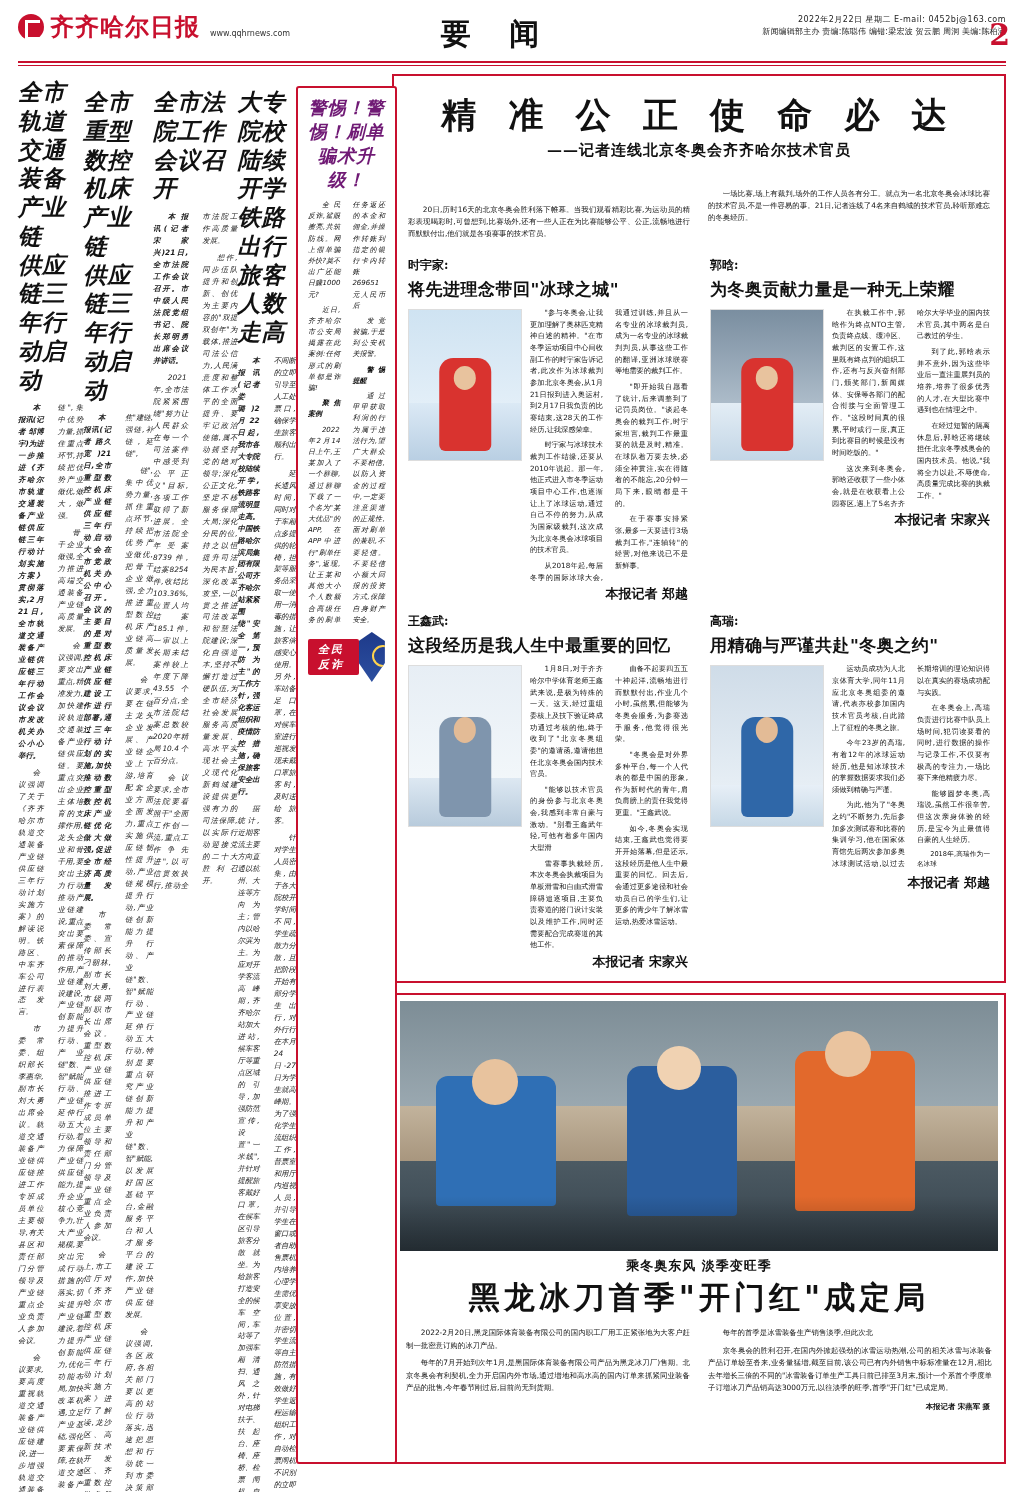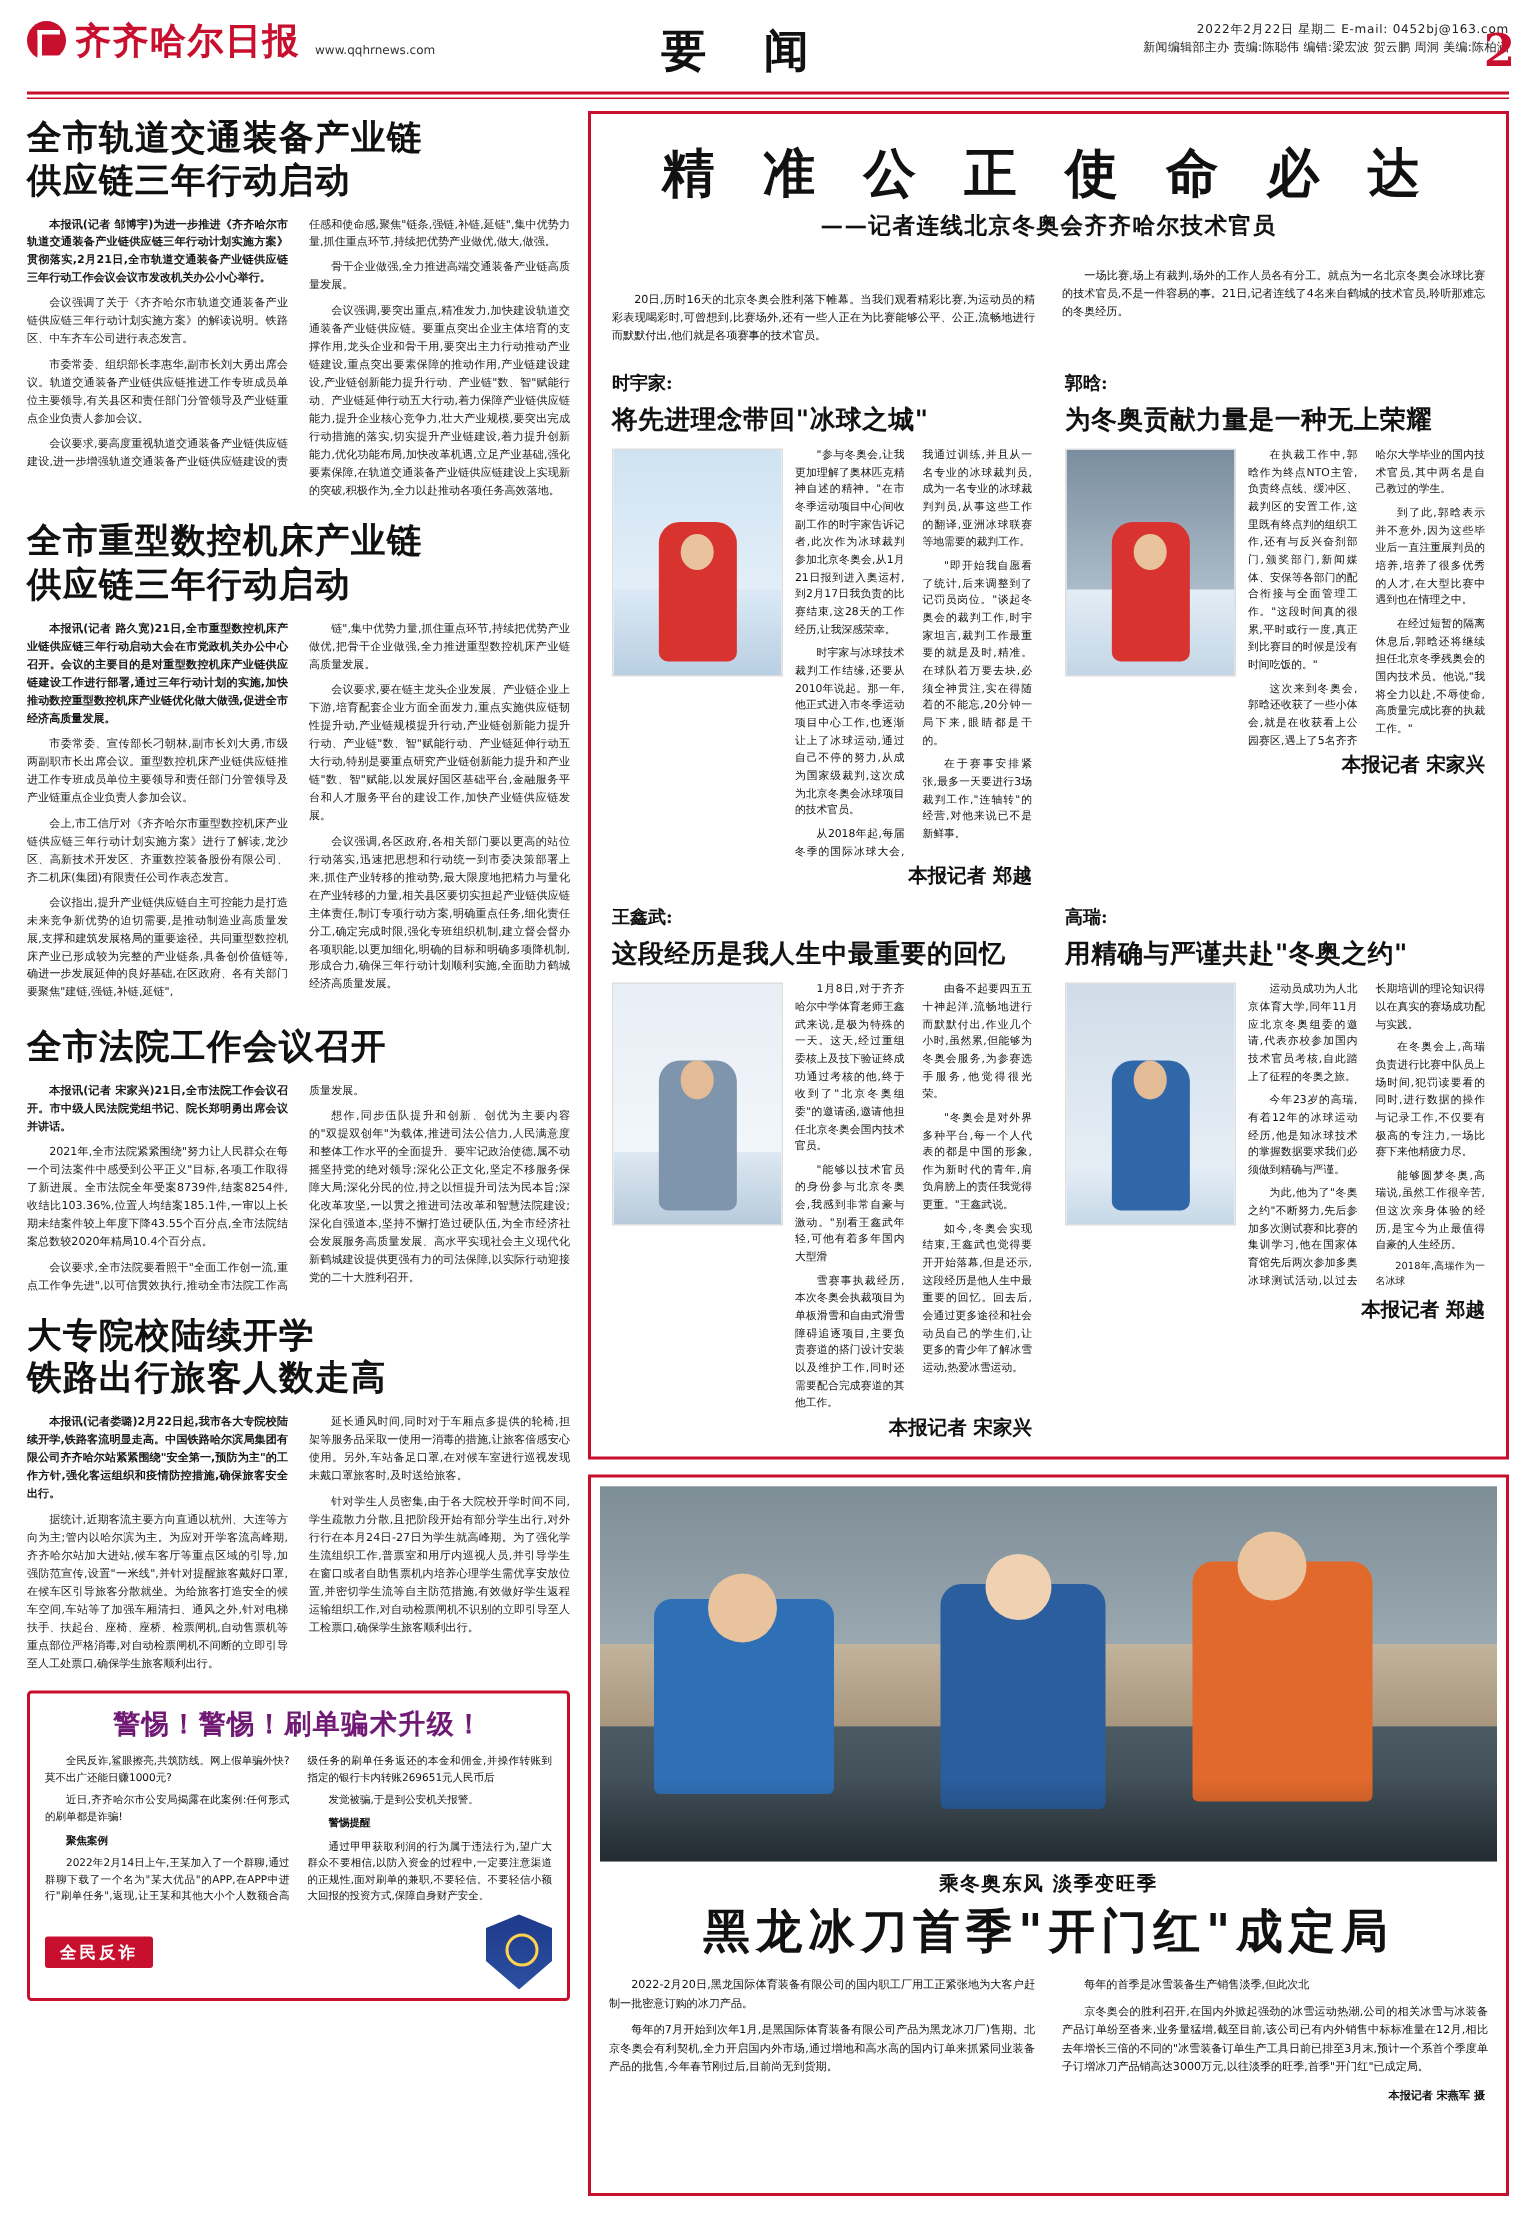--- a/index.html
+++ b/index.html
@@ -17,21 +17,21 @@
   .mast-title{font-family:"DejaVu Serif","Liberation Serif",serif;font-size:30px;font-weight:bold;letter-spacing:14px;}
   .mast-right{width:330px;text-align:right;font-size:8px;line-height:1.5;color:#222;position:relative;}
   .mast-right .line1{letter-spacing:.5px;}
   .mast-right .line2{letter-spacing:.2px;}
   .pagenum{position:absolute;right:-4px;top:-2px;font-size:30px;font-weight:bold;color:#c8102e;font-family:"DejaVu Serif","Liberation Serif",serif;}
   .rule{border-top:2px solid #c8102e;margin:6px 0 2px 0;}
   .rule2{border-top:1px solid #c8102e;margin-bottom:8px;}
 
   
   .cols{display:flex;gap:12px;height:1390px;}
-  .colL{width:362px;display:flex;flex-direction:column;}
+  .colL{width:362px;display:flex;flex-direction:row;font-style:italic;}
   .colR{flex:1;display:flex;flex-direction:column;}
 
   .headline{font-family:"DejaVu Serif","Liberation Serif",serif;font-weight:bold;line-height:1.25;}
   .h1{font-size:23px;letter-spacing:1px;margin:4px 0 8px;}
   .h2{font-size:23px;letter-spacing:1px;margin:14px 0 8px;}
   .twocol{column-count:2;column-gap:14px;font-size:7.4px;line-height:1.62;text-align:justify;color:#1a1a1a;}
   .twocol p{margin:0 0 5px 0;text-indent:2em;}
   .lead{font-weight:bold;}
 
   
@@ -41,21 +41,21 @@
   .warn-cols p{margin:0 0 4px;text-indent:2em;}
   .warn-sub{font-weight:bold;text-indent:0;}
   .warn-foot{display:flex;align-items:center;justify-content:space-between;margin-top:4px;}
   .badge-red{background:#c8102e;color:#fff;font-size:11px;font-weight:bold;padding:3px 10px;border-radius:2px;letter-spacing:2px;}
   .shield{width:44px;height:50px;background:linear-gradient(#1e3a8a,#2c4fa0);clip-path:polygon(50% 0,100% 18%,100% 62%,50% 100%,0 62%,0 18%);position:relative;}
   .shield:after{content:"";position:absolute;left:13px;top:13px;width:18px;height:18px;border:2px solid #ffd34d;border-radius:50%;}
 
   
   .feature{border:2px solid #c8102e;padding:12px 14px 10px;background:#fff;}
   .feat-title{font-family:"DejaVu Serif","Liberation Serif",serif;font-size:35px;font-weight:bold;text-align:center;letter-spacing:10px;margin:4px 0 2px;}
-  .feat-sub{text-align:center;font-size:15px;font-weight:bold;font-family:"DejaVu Serif","Liberation Serif",serif;margin-bottom:18px;letter-spacing:1px;}
+  .feat-sub{text-align:center;font-size:15px;font-weight:bold;font-family:"DejaVu Serif","Liberation Serif",serif;margin-bottom:28px;letter-spacing:1px;}
   .feat-intro{column-count:2;column-gap:18px;font-size:7.4px;line-height:1.65;text-align:justify;margin-bottom:8px;}
   .feat-intro p{margin:16px 0 5px;text-indent:2em;}
   .interviews{display:grid;grid-template-columns:1fr 1fr;gap:4px 22px;}
   .iv-name{font-size:12px;font-weight:bold;font-family:"DejaVu Serif","Liberation Serif",serif;margin-top:6px;}
   .iv-head{font-size:17px;font-weight:bold;font-family:"DejaVu Serif","Liberation Serif",serif;margin:4px 0 6px;letter-spacing:.5px;}
   .iv-body{column-count:2;column-gap:12px;font-size:7.2px;line-height:1.62;text-align:justify;}
   .iv-body p{margin:0 0 4px;text-indent:2em;}
   .byline{text-align:right;font-weight:bold;font-size:13px;margin-top:2px;}
   .iv-photo{width:112px;height:150px;float:left;margin:2px 8px 4px 0;border:1px solid #ddd;position:relative;overflow:hidden;}
   .iv-photo.p2{height:160px;}

